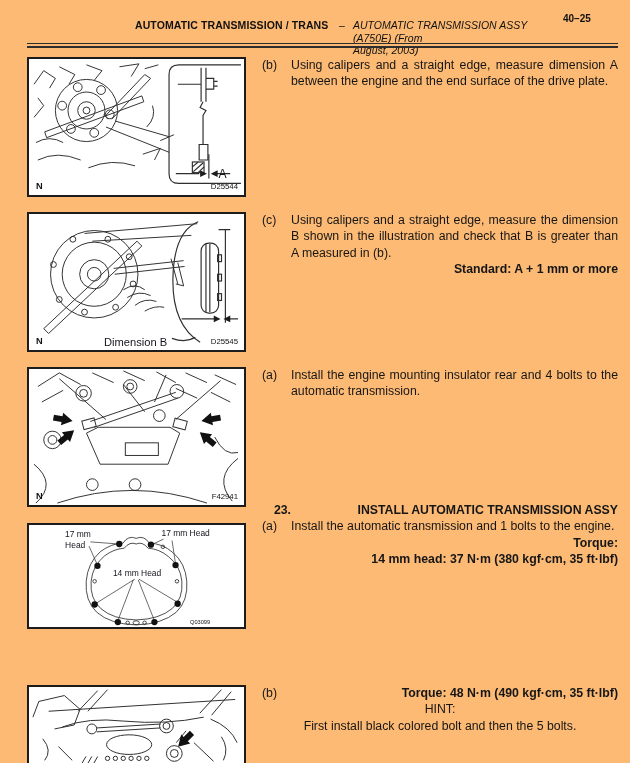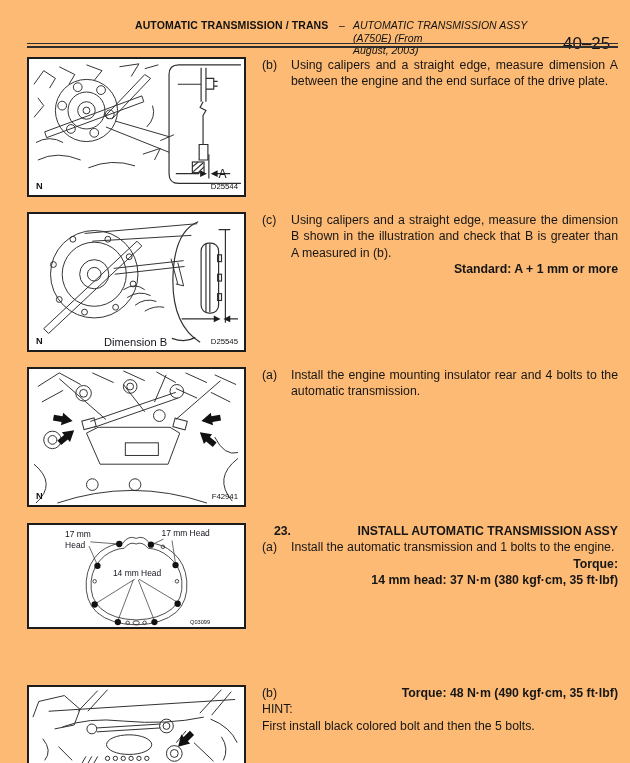--- a/index.html
+++ b/index.html
@@ -7,47 +7,47 @@
   body {
     width:630px; height:763px; position:relative; overflow:hidden;
     font-family:"Liberation Sans", sans-serif; color:#111;
   }
   .page { position:absolute; inset:0; background:#fdba74; }
 
   
   .hdr-section { position:absolute; left:135px; top:19px; font-size:10.5px; font-weight:bold; letter-spacing:0.1px; }
   .hdr-dash    { position:absolute; left:339px; top:19px; font-size:10.5px; }
   .hdr-title   { position:absolute; left:353px; top:19px; width:205px; font-size:10.5px; line-height:12.5px;font-style:italic; }
-  .hdr-page    { position:absolute; left:563px; top:13px; font-size:17px; font-weight:normal;margin-top:21px; }
+  .hdr-page    { position:absolute; left:563px; top:13px; font-size:10px; font-weight:bold; }
   .hdr-rule    { position:absolute; left:27px; top:43px; width:591px; height:5px;
                  border-top:1.5px solid #2e2e2e; border-bottom:2.5px solid #2e2e2e; }
 
   
   .figure { position:absolute; left:27px; width:219px; border:2px solid #1c1c1c; background:#fff; }
   #fig1 { top:57px;  height:140px; }
   #fig2 { top:212px; height:140px; }
   #fig3 { top:367px; height:140px; }
   #fig4 { top:523px; height:106px; }
   #fig5 { top:685px; height:78px; border-bottom:none; }
   .figure svg { display:block; width:100%; height:100%; }
 
   
   .step { position:absolute; left:262px; width:356px; font-size:12.3px; line-height:16.3px; color:#161616; }
   #step-b1 { top:57px; }
   #step-c  { top:212px; }
   #step-22 { top:367px; }
-  #step-23 { top:523px; }
+  #step-23 { top:502px; }
   #step-b2 { top:685px; }
   .row { display:flex; }
   .lbl { flex:0 0 29px; }
   .txt { flex:1; }
   .just { text-align:justify; }
   .bold { font-weight:bold;text-align:right; }
   .stretch { font-weight:bold; text-align:justify; text-align-last:justify; }
-  .fullrow { width:100%; }
+  .fullrow { width:100%;text-align:center; }
 </style>
 </head>
 <body>
 
 <div class="page">
 
   <div class="hdr-section">AUTOMATIC TRANSMISSION / TRANS</div>
   <div class="hdr-dash">–</div>
   <div class="hdr-title">
     <div>AUTOMATIC TRANSMISSION ASSY (A750E) (From</div>

